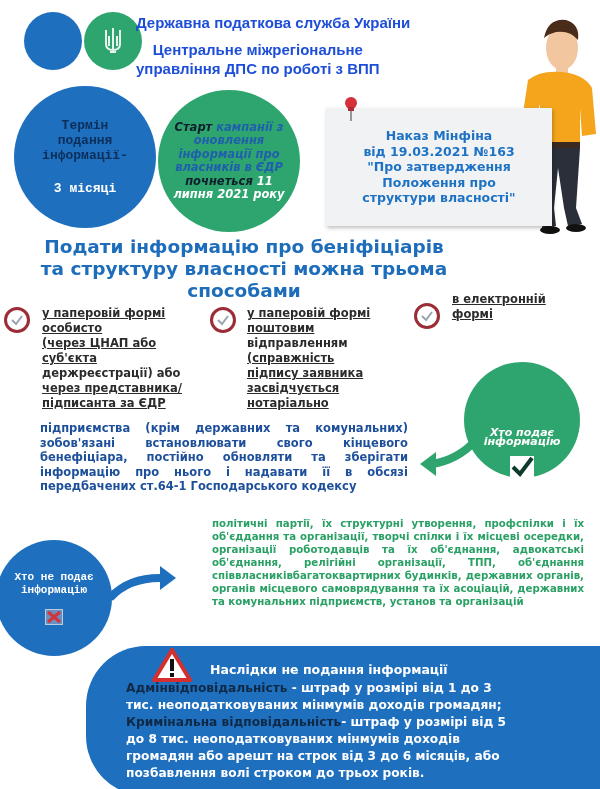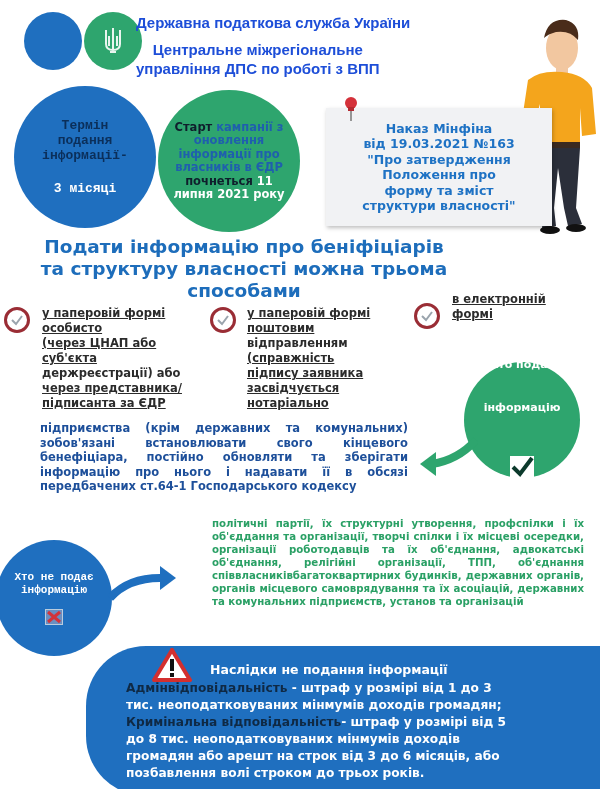--- a/index.html
+++ b/index.html
@@ -1,21 +1,21 @@
 <!DOCTYPE html>
 <html><head>
 <meta charset="utf-8">
 <style>
   * { box-sizing: border-box; margin: 0; padding: 0; }
   html, body { width: 600px; height: 789px; background: #ffffff; overflow: hidden; }
   body { position: relative; font-family: "DejaVu Sans", sans-serif; color: #1d1d1d; }
 
   .circle { position: absolute; border-radius: 50%; }
   .blue { background: #1f6fbf; font-family: Liberation Mono, monospace; }
-  .green { background: #2ea56e; }
+  .green { background: #2ea56e; font-style: italic; }
 
   
   #logo-blue { left: 24px; top: 12px; width: 58px; height: 58px; }
   #logo-green { left: 84px; top: 12px; width: 58px; height: 58px; display:flex; align-items:center; justify-content:center; }
   .header-line { position: absolute; left: 136px; font-size: 15px; font-weight: bold; color: #1d4ed8; line-height: 19px; font-family: "Liberation Sans", sans-serif; }
   #h1 { top: 13px; }
   #h2 { top: 40px; text-align: center; }
 
   
   #term-circle { left: 14px; top: 86px; width: 142px; height: 142px; display:flex; flex-direction:column; align-items:center; justify-content:center; text-align:center; }
@@ -37,21 +37,21 @@
 
   
   #main-heading { position: absolute; left: 0; top: 236px; width: 488px; text-align: center; font-size: 18.5px; font-weight: bold; color: #1d6dbb; line-height: 22px; }
 
   
   .check-ring { position: absolute; width: 26px; height: 26px; border-radius: 50%; border: 3px solid #9a2d35; background:#fff; display:flex; align-items:center; justify-content:center; }
   .method { position: absolute; font-size: 11.5px; font-weight: bold; color: #2b2b2b; line-height: 15px; }
   .method .u { text-decoration: underline; }
 
   
-  #who-submits { left: 464px; top: 362px; width: 116px; height: 116px; display:flex; flex-direction:column; align-items:center; justify-content:space-between; text-align:center; }
+  #who-submits { left: 464px; top: 362px; width: 116px; height: 116px; display:flex; flex-direction:column; align-items:center; justify-content:flex-end; text-align:center; }
   #who-submits .t { font-size: 11px; font-weight: bold; color: #fff; line-height: 13px; margin-top: -4px; }
   #submit-check { margin-top: 8px; width: 24px; height: 22px; background:#fff; display:flex; align-items:flex-end; justify-content:center; }
 
   #submitters-text { position: absolute; left: 40px; top: 421px; width: 368px; font-size: 11.5px; font-weight: bold; color: #1d4f9a; line-height: 14.5px; text-align: justify; }
 
   #exempt-text { position: absolute; left: 212px; top: 517px; width: 372px; font-size: 10.2px; font-weight: bold; color: #2aa065; line-height: 13px; text-align: justify; }
 
   #who-not { left: -4px; top: 540px; width: 116px; height: 116px; display:flex; flex-direction:column; align-items:center; justify-content:center; text-align:center; }
   #who-not .t { font-size: 11px; font-weight: bold; color: #fff; line-height: 13px; }
   #not-icon { margin-top: 12px; width: 18px; height: 16px; background:#6a8fc1; border:1px solid #bcd; position:relative; }
@@ -104,21 +104,20 @@
     <span class="wh">11 липня 2021 року</span>
   </div>
 </div>
 
 <div id="board">
   <div class="txt">
     <div>Наказ Мінфіна</div>
     <div>від 19.03.2021 №163</div>
     <div>"Про затвердження</div>
     <div>Положення про</div>
-    <div>форму та зміст</div>
     <div>структури власності"</div>
   </div>
 </div>
 <svg id="pin" width="18" height="26" viewBox="0 0 18 26">
   <circle cx="9" cy="7" r="6" fill="#d4313a"></circle>
   <rect x="6" y="11" width="6" height="4" fill="#b32a30"></rect>
   <line x1="9" y1="15" x2="9" y2="25" stroke="#777" stroke-width="1.5"></line>
 </svg>
 
 <div id="main-heading">

